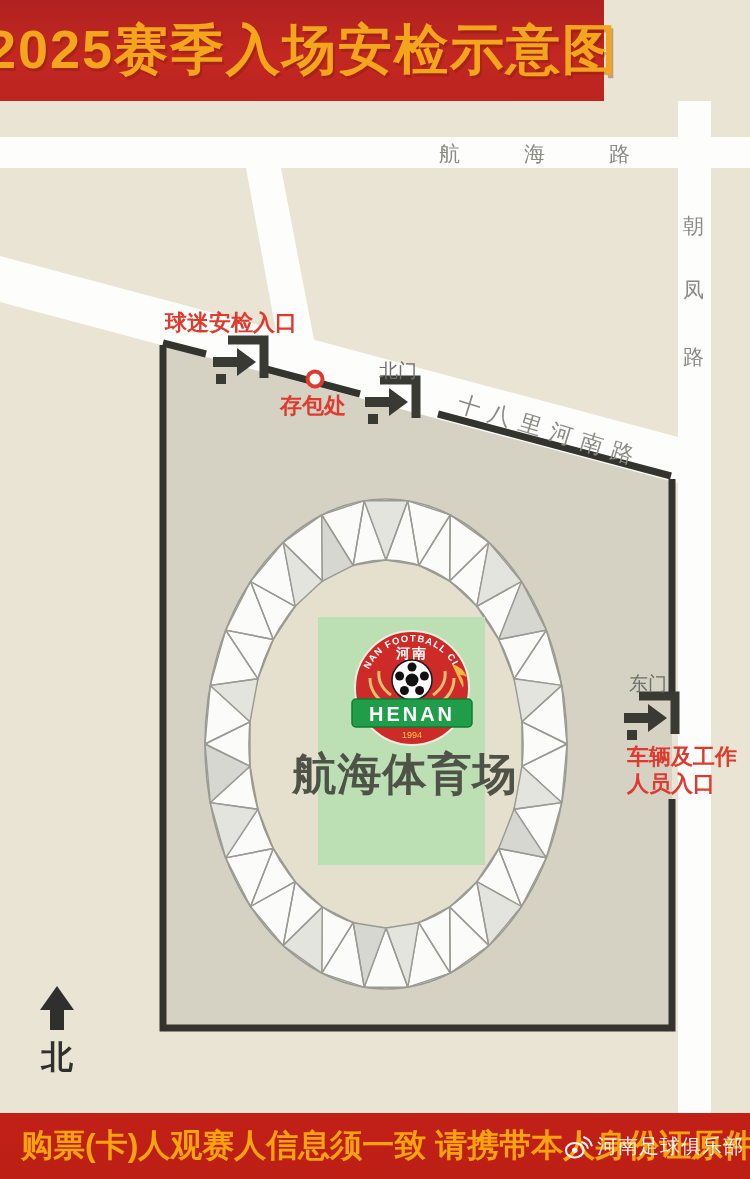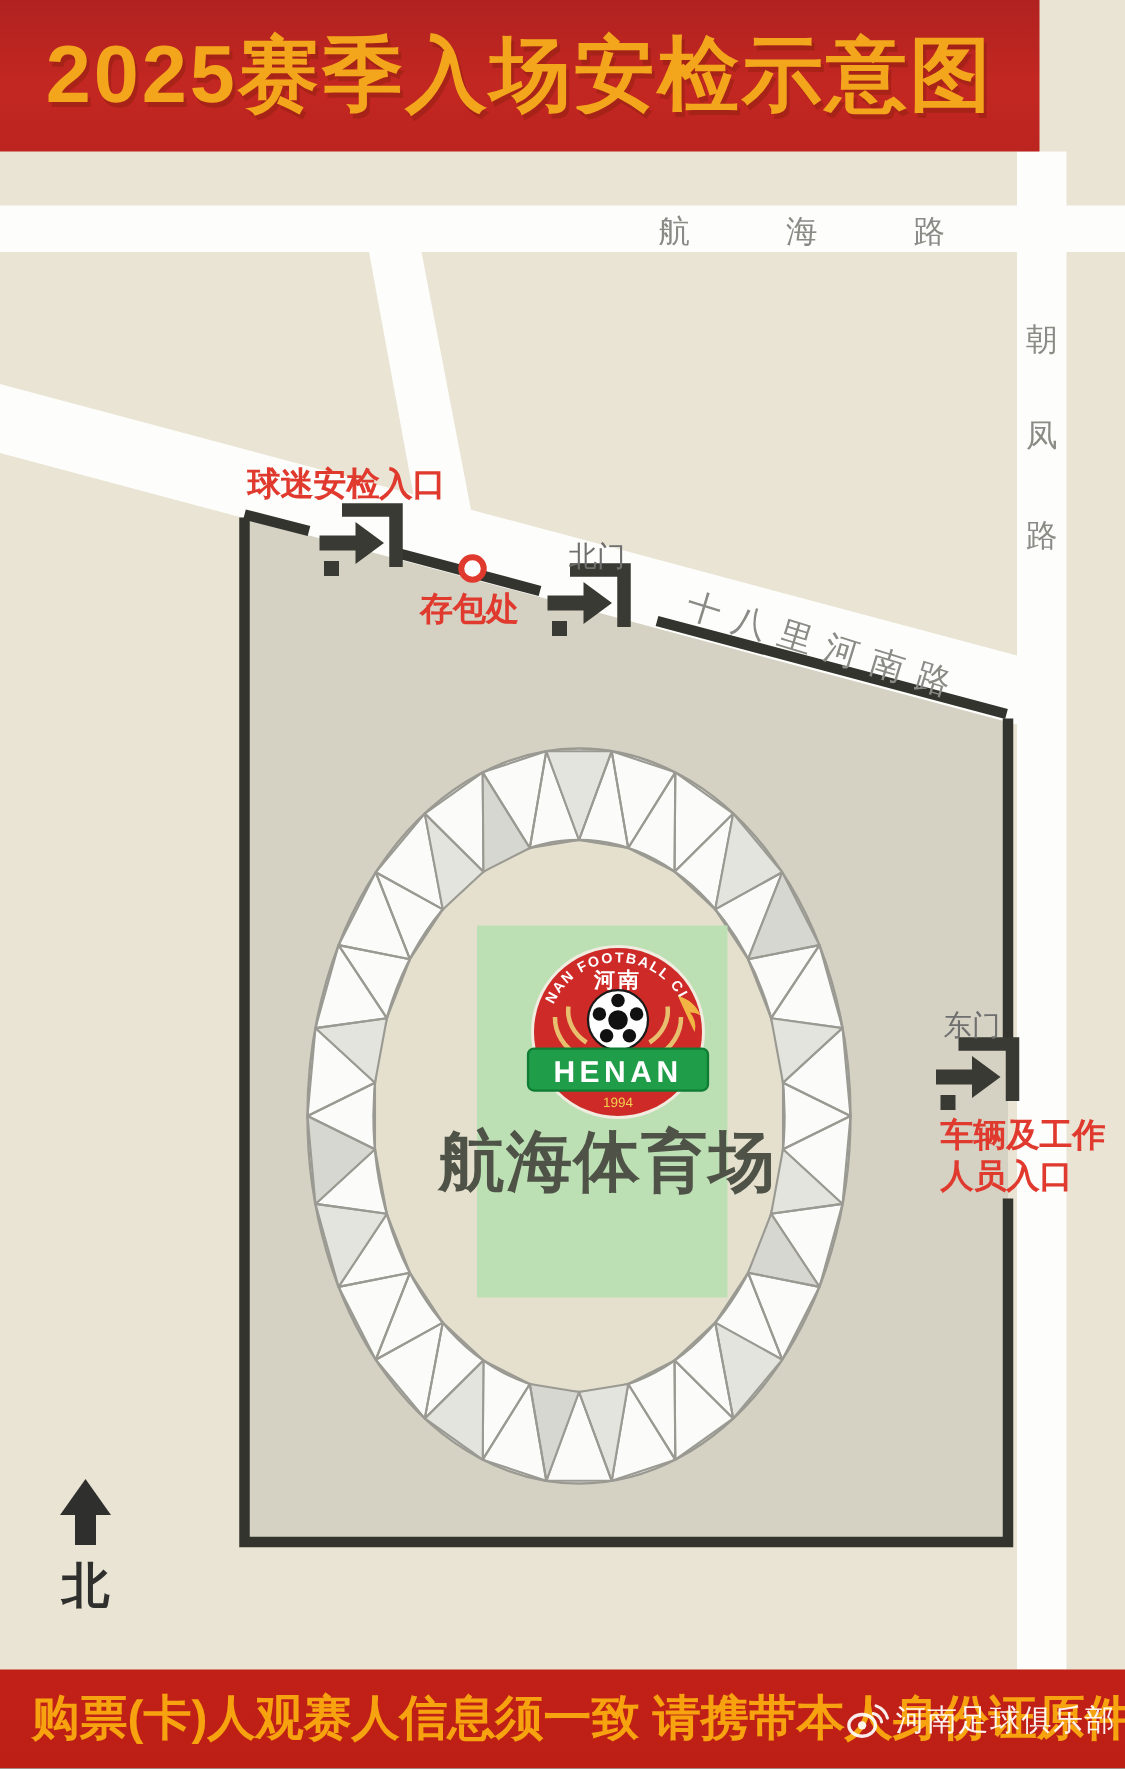--- a/index.html
+++ b/index.html
@@ -1,18 +1,18 @@
 <!DOCTYPE html>
 <html><head>
 <meta charset="utf-8">
 <style>
   html,body{margin:0;padding:0;background:#666;}
   .page{position:relative;width:750px;height:1179px;margin:0 auto;overflow:hidden;
         font-family:"Liberation Sans","DejaVu Sans",sans-serif;background:#e9e4d3;}
-  .header{position:absolute;top:0;left:0;width:693px;height:101px;z-index:3;
+  .header{position:absolute;top:0;left:0;width:604px;height:101px;z-index:3;
           background:linear-gradient(180deg,#b02220 0%,#c32721 55%,#bc2420 100%);
           display:flex;align-items:center;justify-content:center;}
   .header .title{font-size:54px;font-weight:bold;color:#f3a51c;letter-spacing:2px;
           text-shadow:2px 3px 0 rgba(120,30,10,.35);white-space:nowrap;}
   .map-layer{position:absolute;top:0;left:0;z-index:1;}
   .banner{position:absolute;top:1113px;left:0;width:750px;height:66px;z-index:3;
           background:linear-gradient(180deg,#c12017 0%,#bd1f15 100%);
           display:flex;align-items:center;}
   .banner .notice{font-size:32px;font-weight:bold;color:#f6a30f;padding-left:21px;
           letter-spacing:0;white-space:nowrap;}

